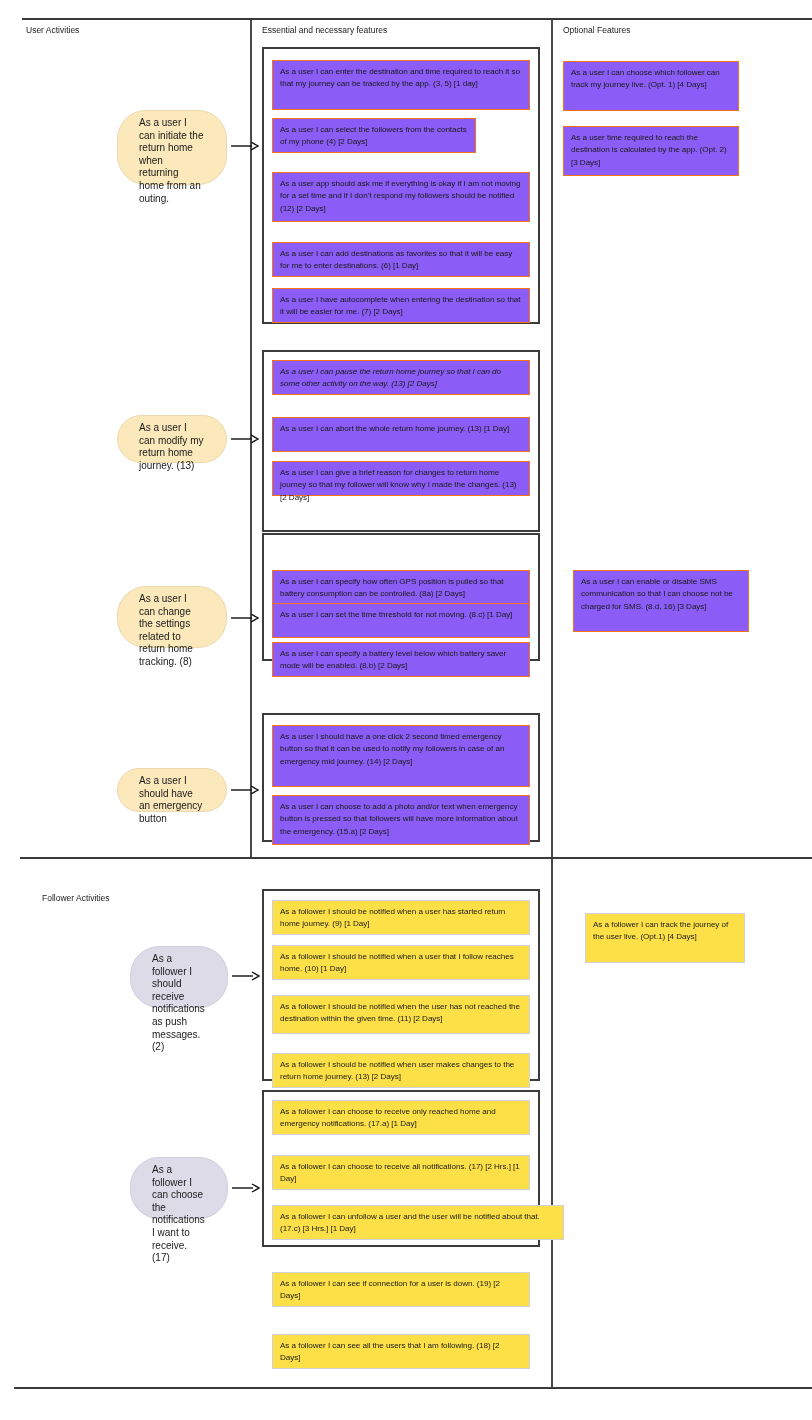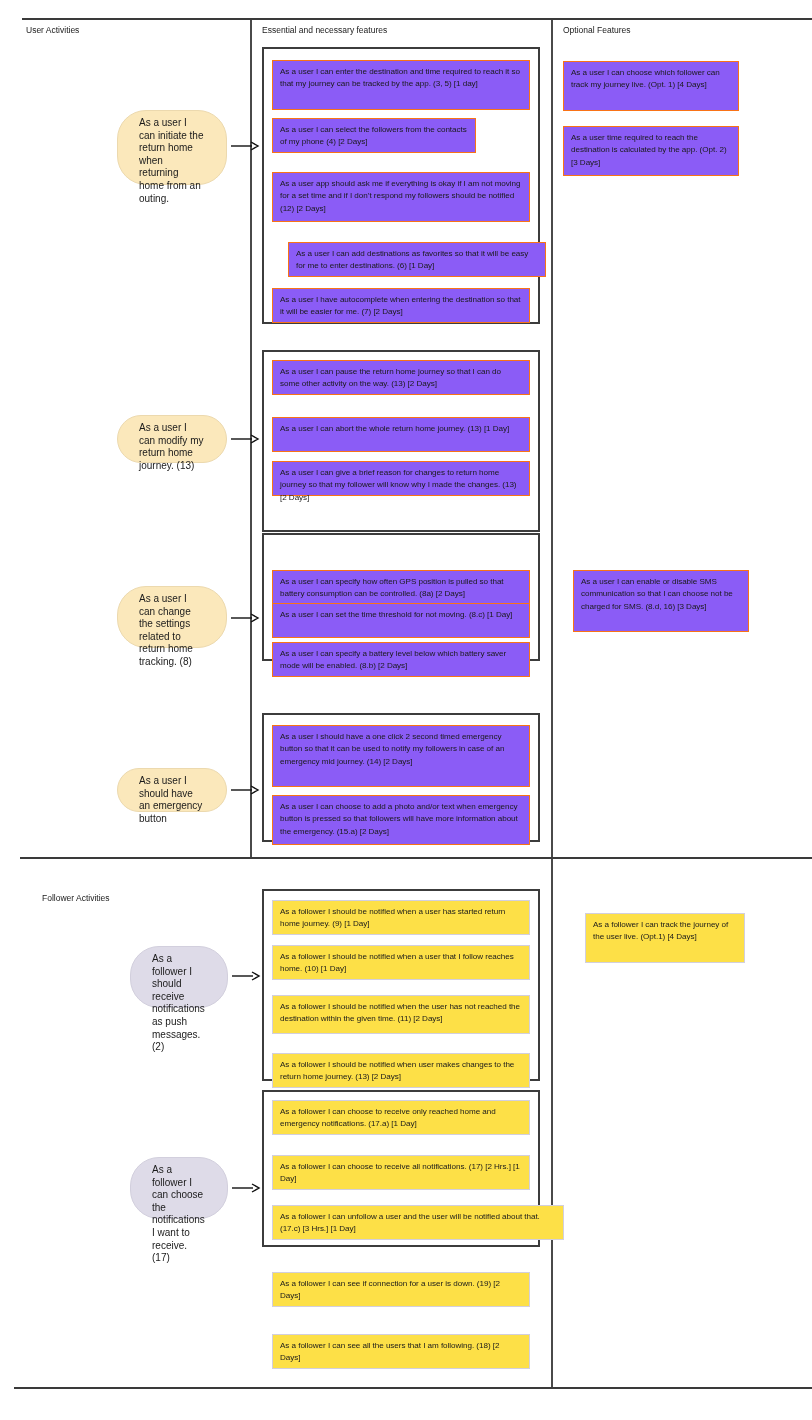--- a/index.html
+++ b/index.html
@@ -132,24 +132,24 @@
   <div class="arrow" style="left:230px; top:784px; width:30px;">
     <svg width="30" height="12" viewBox="0 0 30 12">
         <path d="M1 6 H22" stroke="#111" stroke-width="1.4" fill="none"></path>
         <path d="M21 2 L28 6 L21 10" stroke="#111" stroke-width="1.4" fill="none"></path>
       </svg>
   </div>
 
   <div class="card user" style="left:272px; top:60px; width:258px; height:50px;">As a user I can enter the destination and time required to reach it so that my journey can be tracked by the app. (3, 5) [1 day]</div>
   <div class="card user" style="left:272px; top:118px; width:204px; height:35px;">As a user I can select the followers from the contacts of my phone (4) [2 Days]</div>
   <div class="card user" style="left:272px; top:172px; width:258px; height:50px;">As a user app should ask me if everything is okay if I am not moving for a set time and if I don’t respond my followers should be notified (12) [2 Days]</div>
-  <div class="card user" style="left:272px; top:242px; width:258px; height:35px;margin-left:16px;">As a user I can add destinations as favorites so that it will be easy for me to enter destinations. (6)  [1 Day]</div>
+  <div class="card user" style="left:272px; top:242px; width:258px; height:35px;">As a user I can add destinations as favorites so that it will be easy for me to enter destinations. (6)  [1 Day]</div>
   <div class="card user" style="left:272px; top:288px; width:258px; height:35px;">As a user I have autocomplete when entering the destination so that it will be easier for me. (7) [2 Days]</div>
 
-  <div class="card user" style="left:272px; top:360px; width:258px; height:35px;">As a user I can pause the return home journey so that I can do some other activity on the way. (13) [2 Days]</div>
+  <div class="card user" style="left:272px; top:360px; width:258px; height:35px;font-style:italic;">As a user I can pause the return home journey so that I can do some other activity on the way. (13) [2 Days]</div>
   <div class="card user" style="left:272px; top:417px; width:258px; height:35px;">As a user I can abort the whole return home journey. (13) [1 Day]</div>
   <div class="card user" style="left:272px; top:461px; width:258px; height:35px;">As a user I can give a brief reason for changes to return home journey so that my follower will know why I made the changes. (13) [2 Days]</div>
 
   <div class="card user" style="left:272px; top:570px; width:258px; height:35px;">As a user I can specify how often GPS position is pulled so that battery consumption can be controlled. (8a) [2 Days]</div>
   <div class="card user" style="left:272px; top:603px; width:258px; height:35px;">As a user I can set the time threshold for not moving. (8.c) [1 Day]</div>
   <div class="card user" style="left:272px; top:642px; width:258px; height:35px;">As a user I can specify a battery level below which battery saver mode will be enabled. (8.b) [2 Days]</div>
 
   <div class="card user" style="left:272px; top:725px; width:258px; height:62px;">As a user I should have a one click 2 second timed emergency button so that it can be used to notify my followers in case of an  emergency mid journey. (14) [2 Days]</div>
   <div class="card user" style="left:272px; top:795px; width:258px; height:50px;">As a user I can choose to add a photo and/or text when emergency button is pressed so that followers will have more information about the emergency. (15.a) [2 Days]</div>
 

